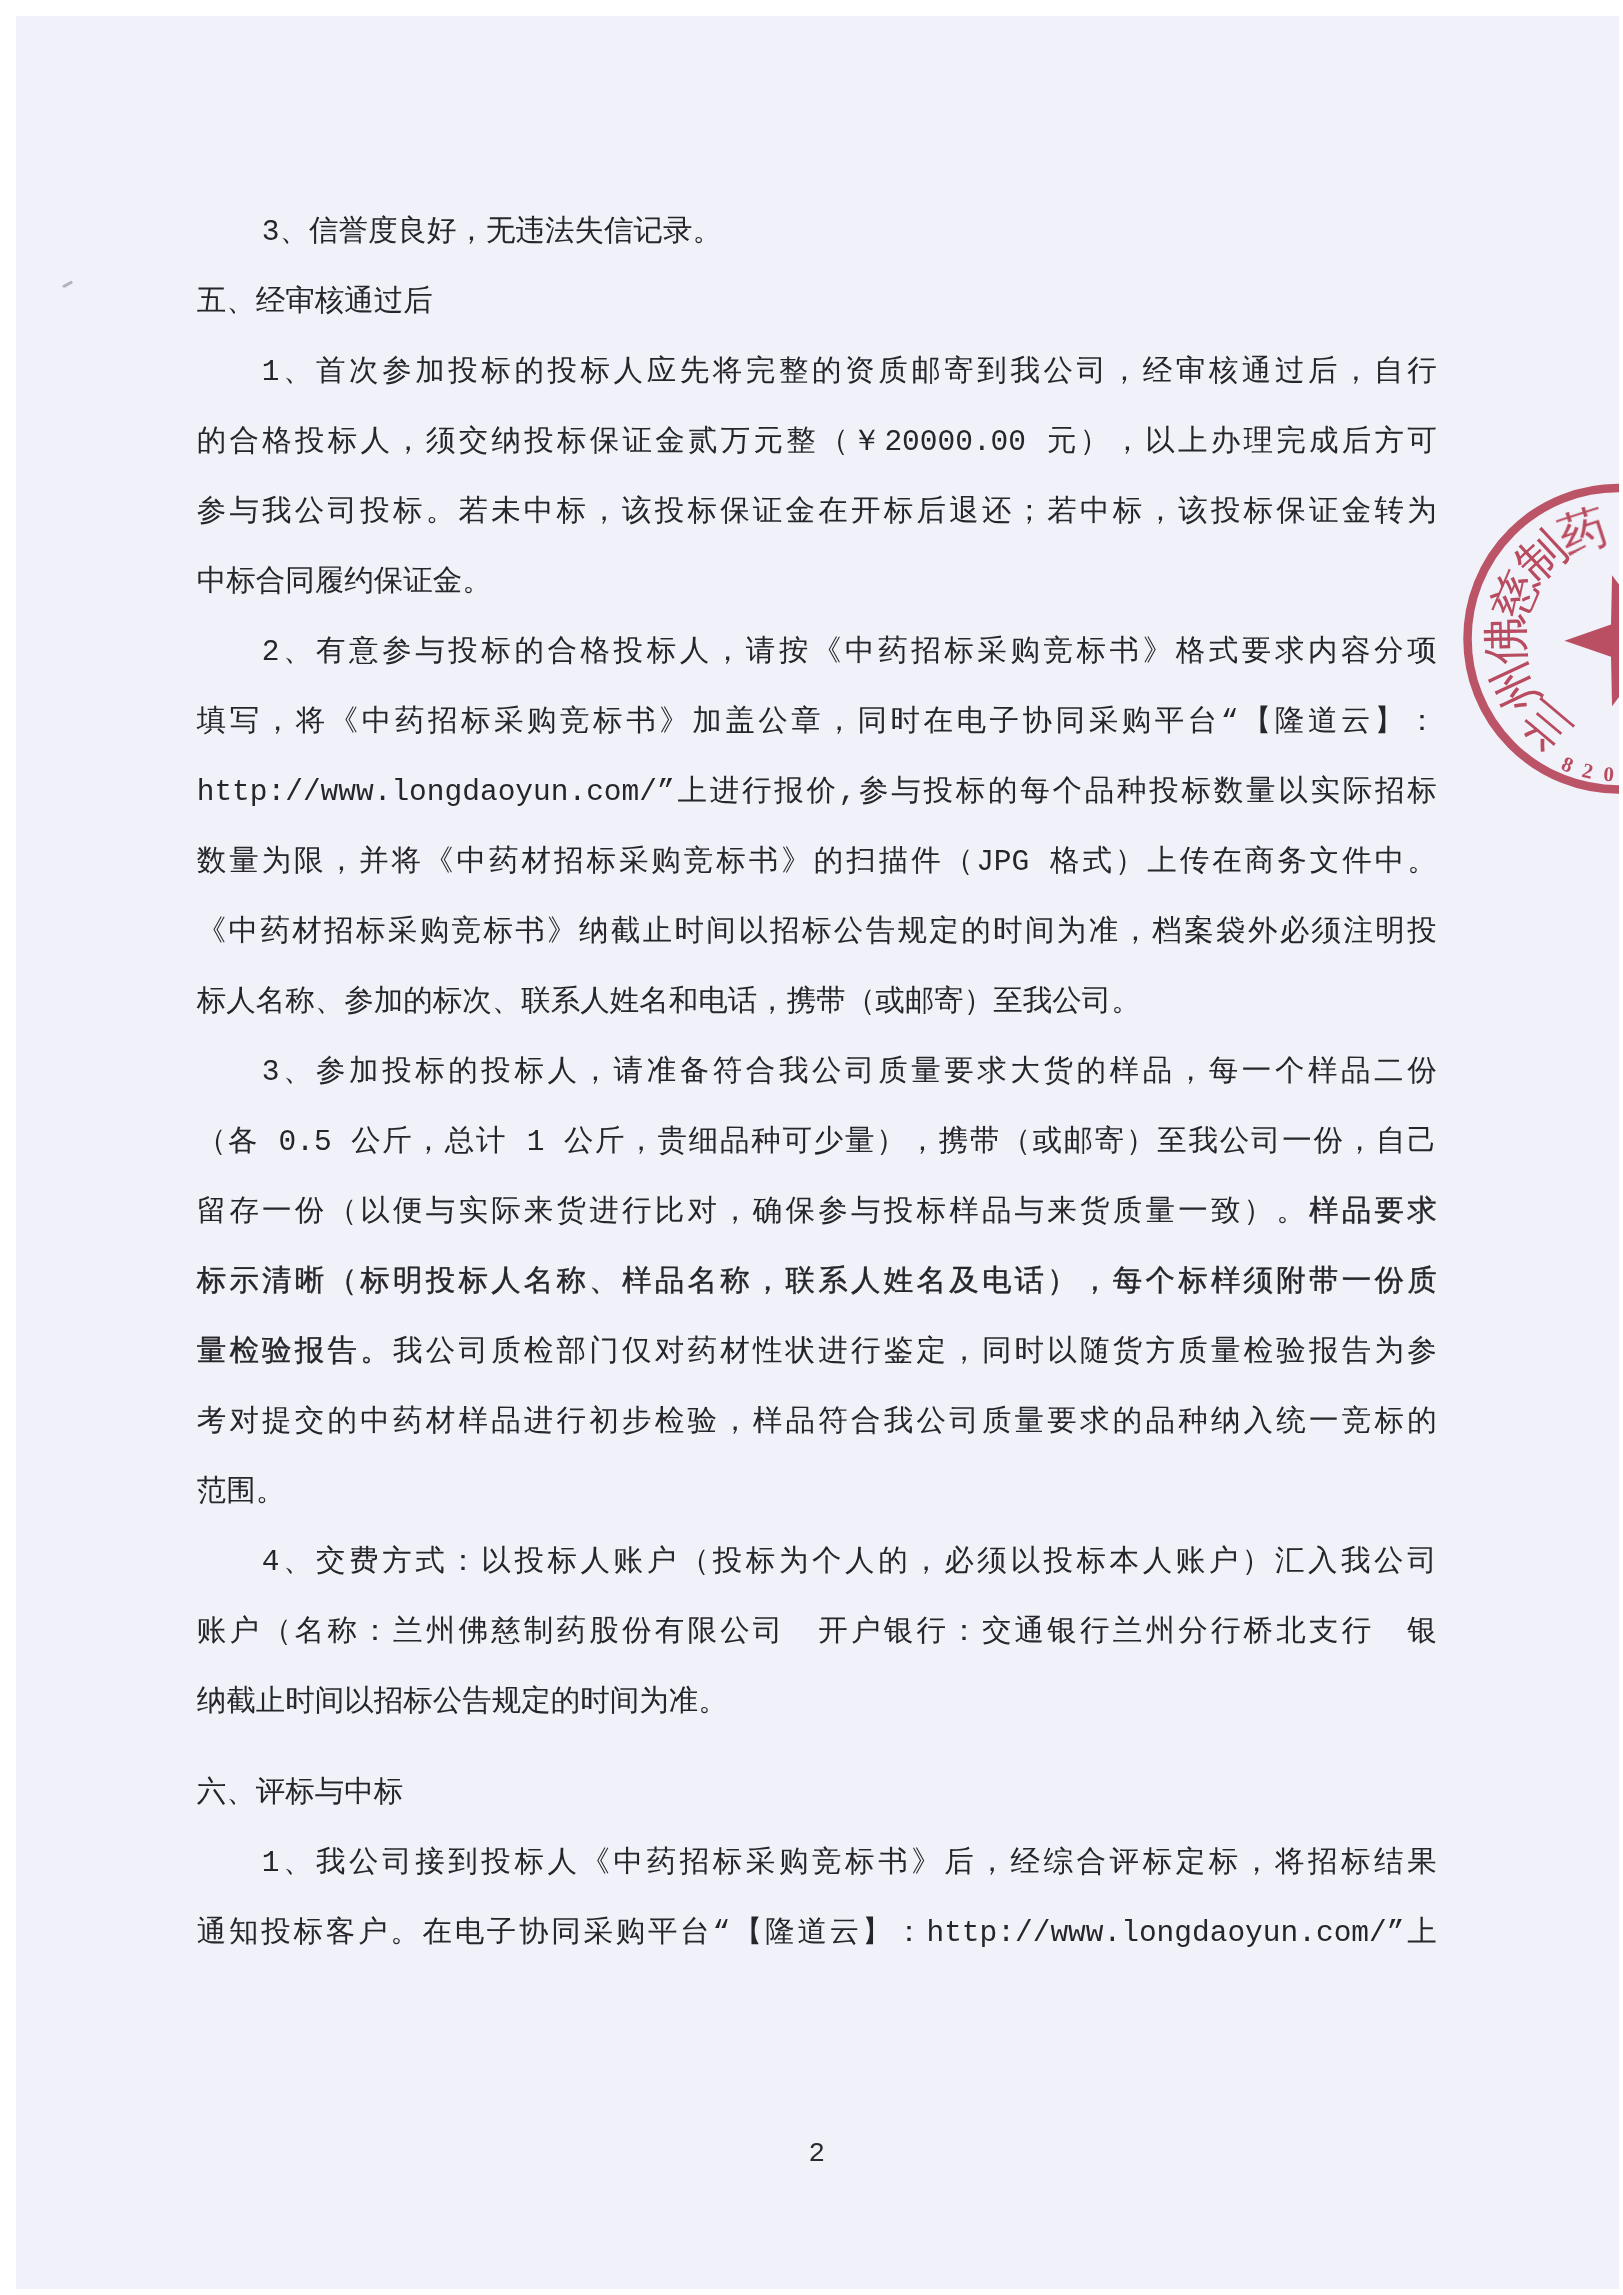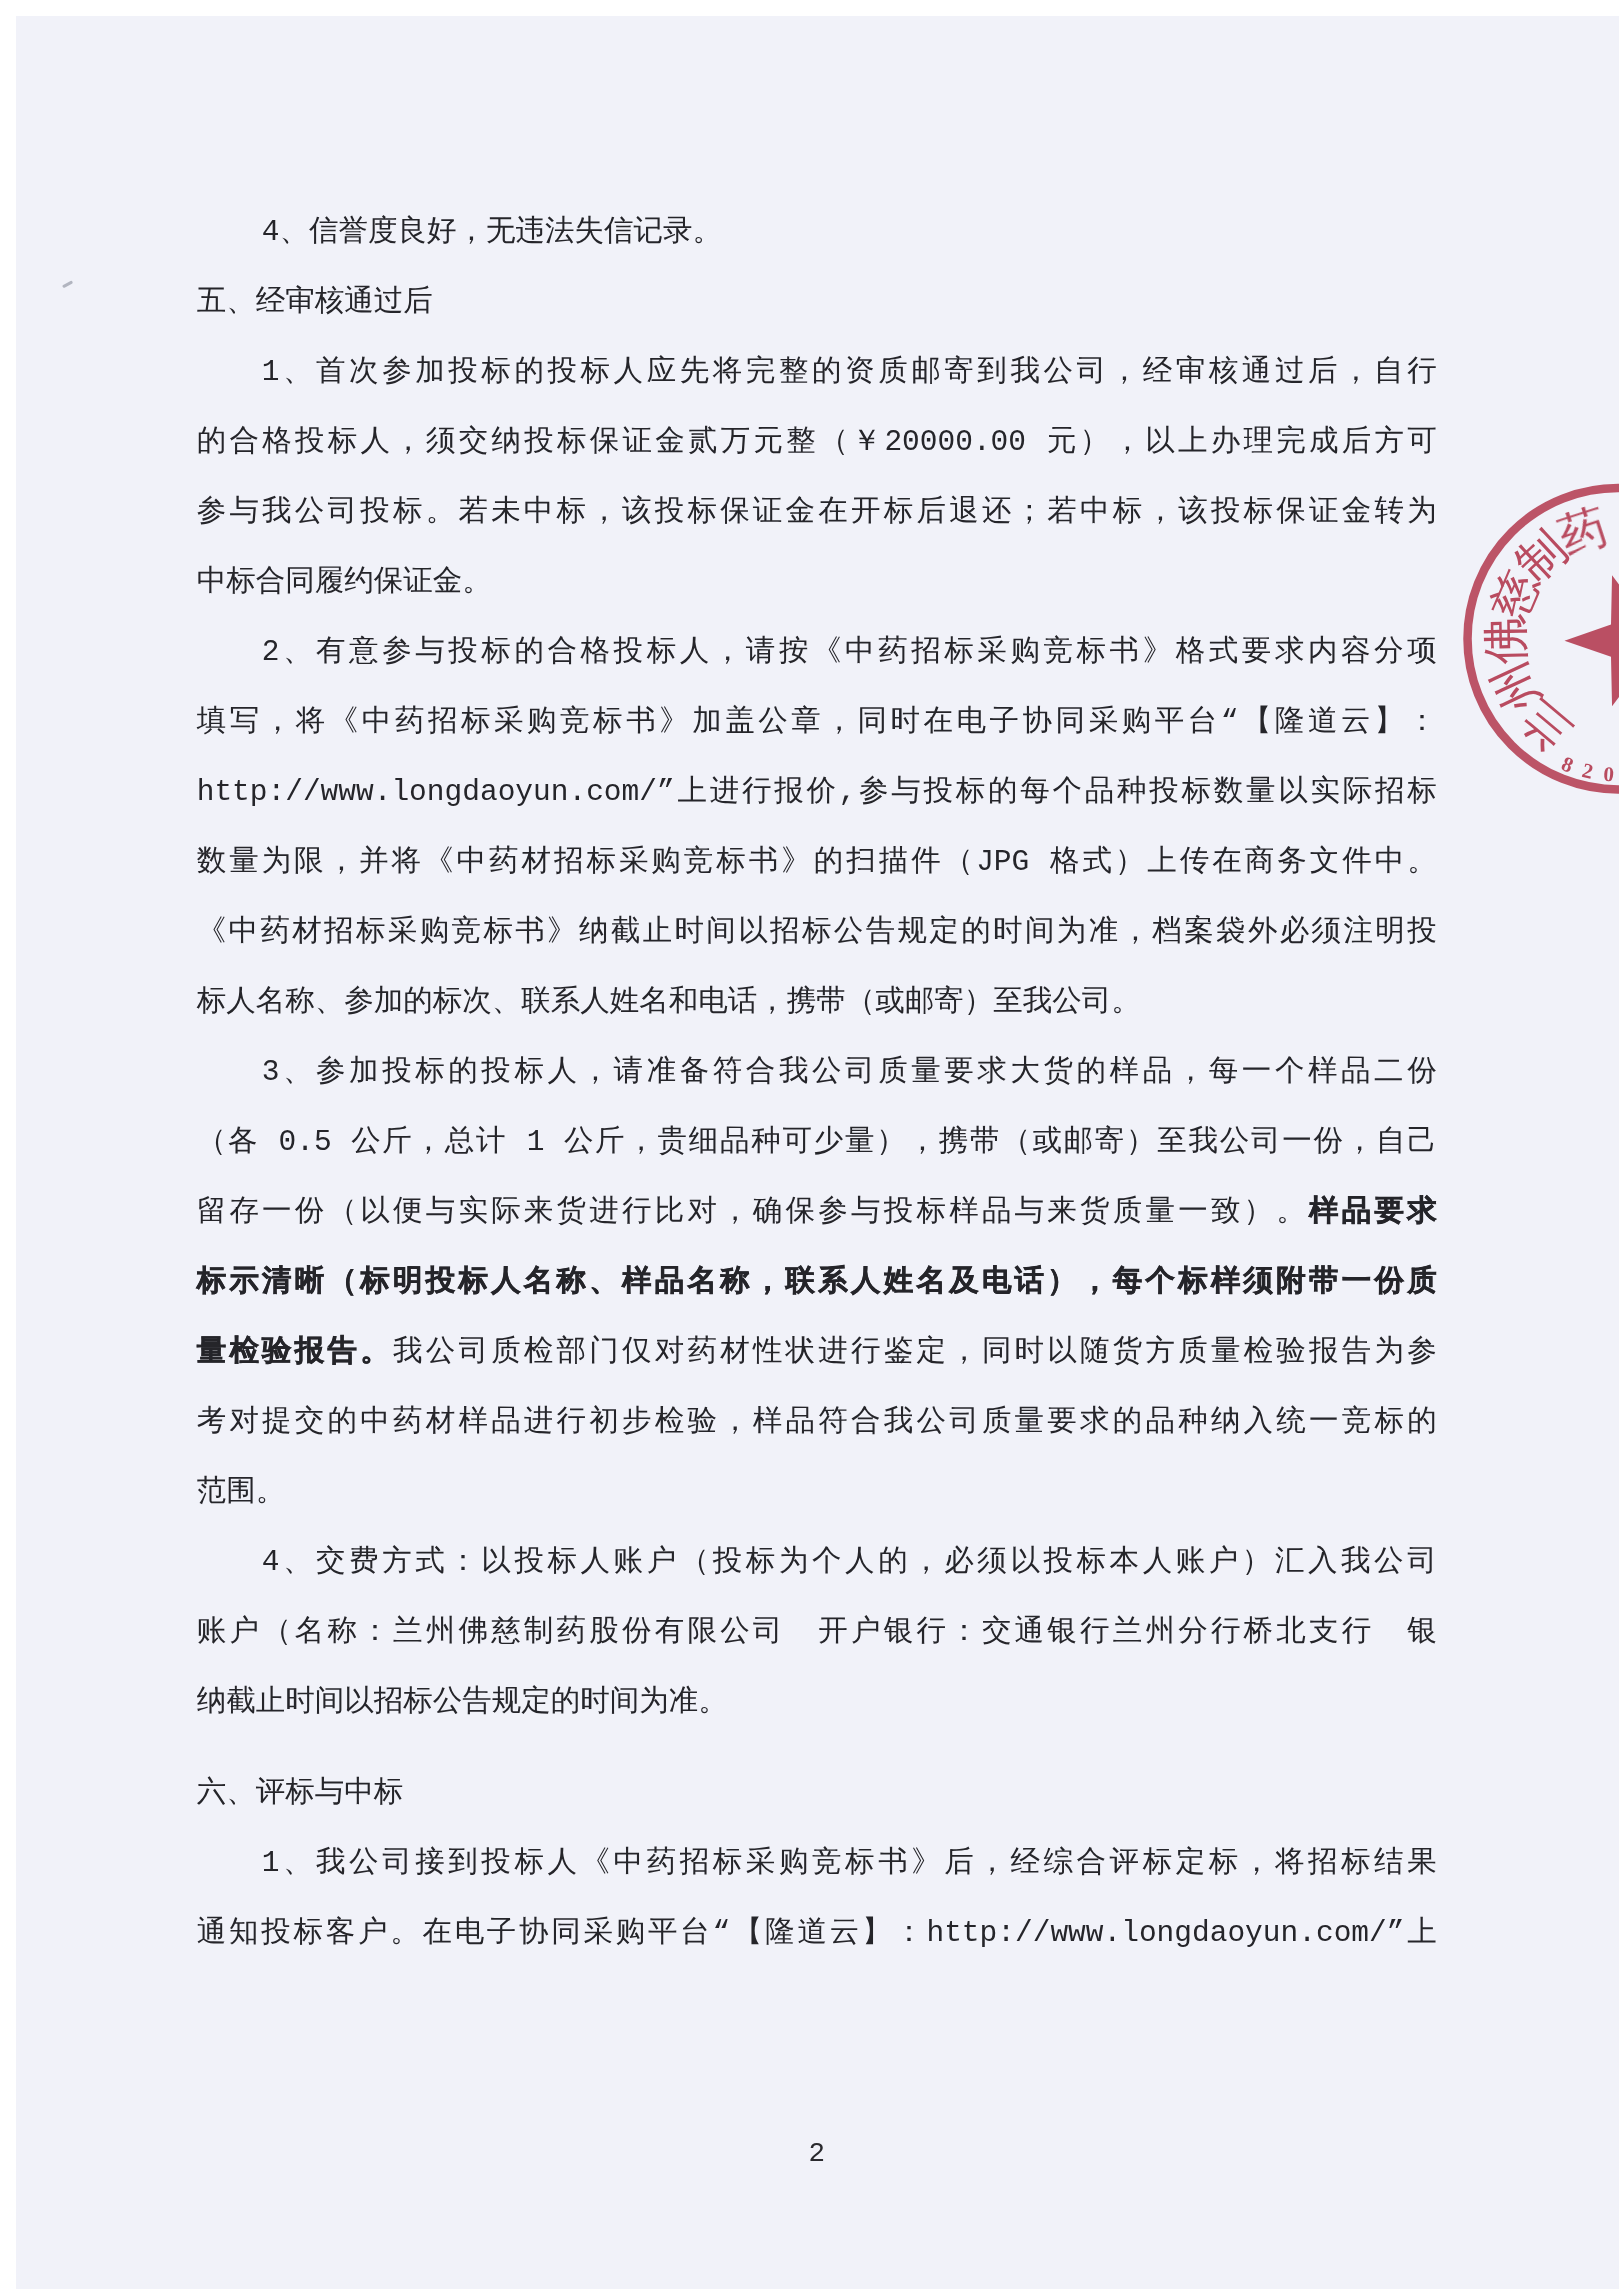--- a/index.html
+++ b/index.html
@@ -40,21 +40,21 @@
     text-align: left;
   }
   .line.fill {
     white-space: normal;
     text-align: justify;
     text-align-last: justify;
   }
   .line.indent { padding-left: 65px; }
   .line.indent.fill { padding-left: 65px; }
   .line.gap { margin-top: 21.6px; }
-  .b { font-weight: 700; -webkit-text-stroke: 0.4px #25252a; }
+  .b { font-weight: 400; -webkit-text-stroke: 0.4px #25252a; }
   .pagenum {
     position: absolute;
     left: 181px;
     width: 1240px;
     top: 2106px;
     height: 63px;
     line-height: 63px;
     text-align: center;
     font-size: 27.5px;
     color: #2a2a2e;
@@ -83,21 +83,21 @@
 </style>
 </head>
 <body>
 
 <div class="page">
   <div class="scan">
 
     <div class="artifact"></div>
 
     <div id="textblock" class="textblock">
-        <div class="line indent"><span>4、信誉度良好，无违法失信记录。</span></div>
+        <div class="line indent"><span>3、信誉度良好，无违法失信记录。</span></div>
         <div class="line"><span>五、经审核通过后</span></div>
         <div class="line fill indent"><span>1、首次参加投标的投标人应先将完整的资质邮寄到我公司，经审核通过后，自行</span></div>
         <div class="line fill"><span>的合格投标人，须交纳投标保证金贰万元整（￥20000.00 元），以上办理完成后方可</span></div>
         <div class="line fill"><span>参与我公司投标。若未中标，该投标保证金在开标后退还；若中标，该投标保证金转为</span></div>
         <div class="line"><span>中标合同履约保证金。</span></div>
         <div class="line fill indent"><span>2、有意参与投标的合格投标人，请按《中药招标采购竞标书》格式要求内容分项</span></div>
         <div class="line fill"><span>填写，将《中药招标采购竞标书》加盖公章，同时在电子协同采购平台“【隆道云】：</span></div>
         <div class="line fill"><span>http://www.longdaoyun.com/”上进行报价,参与投标的每个品种投标数量以实际招标</span></div>
         <div class="line fill"><span>数量为限，并将《中药材招标采购竞标书》的扫描件（JPG 格式）上传在商务文件中。</span></div>
         <div class="line fill"><span>《中药材招标采购竞标书》纳截止时间以招标公告规定的时间为准，档案袋外必须注明投</span></div>

